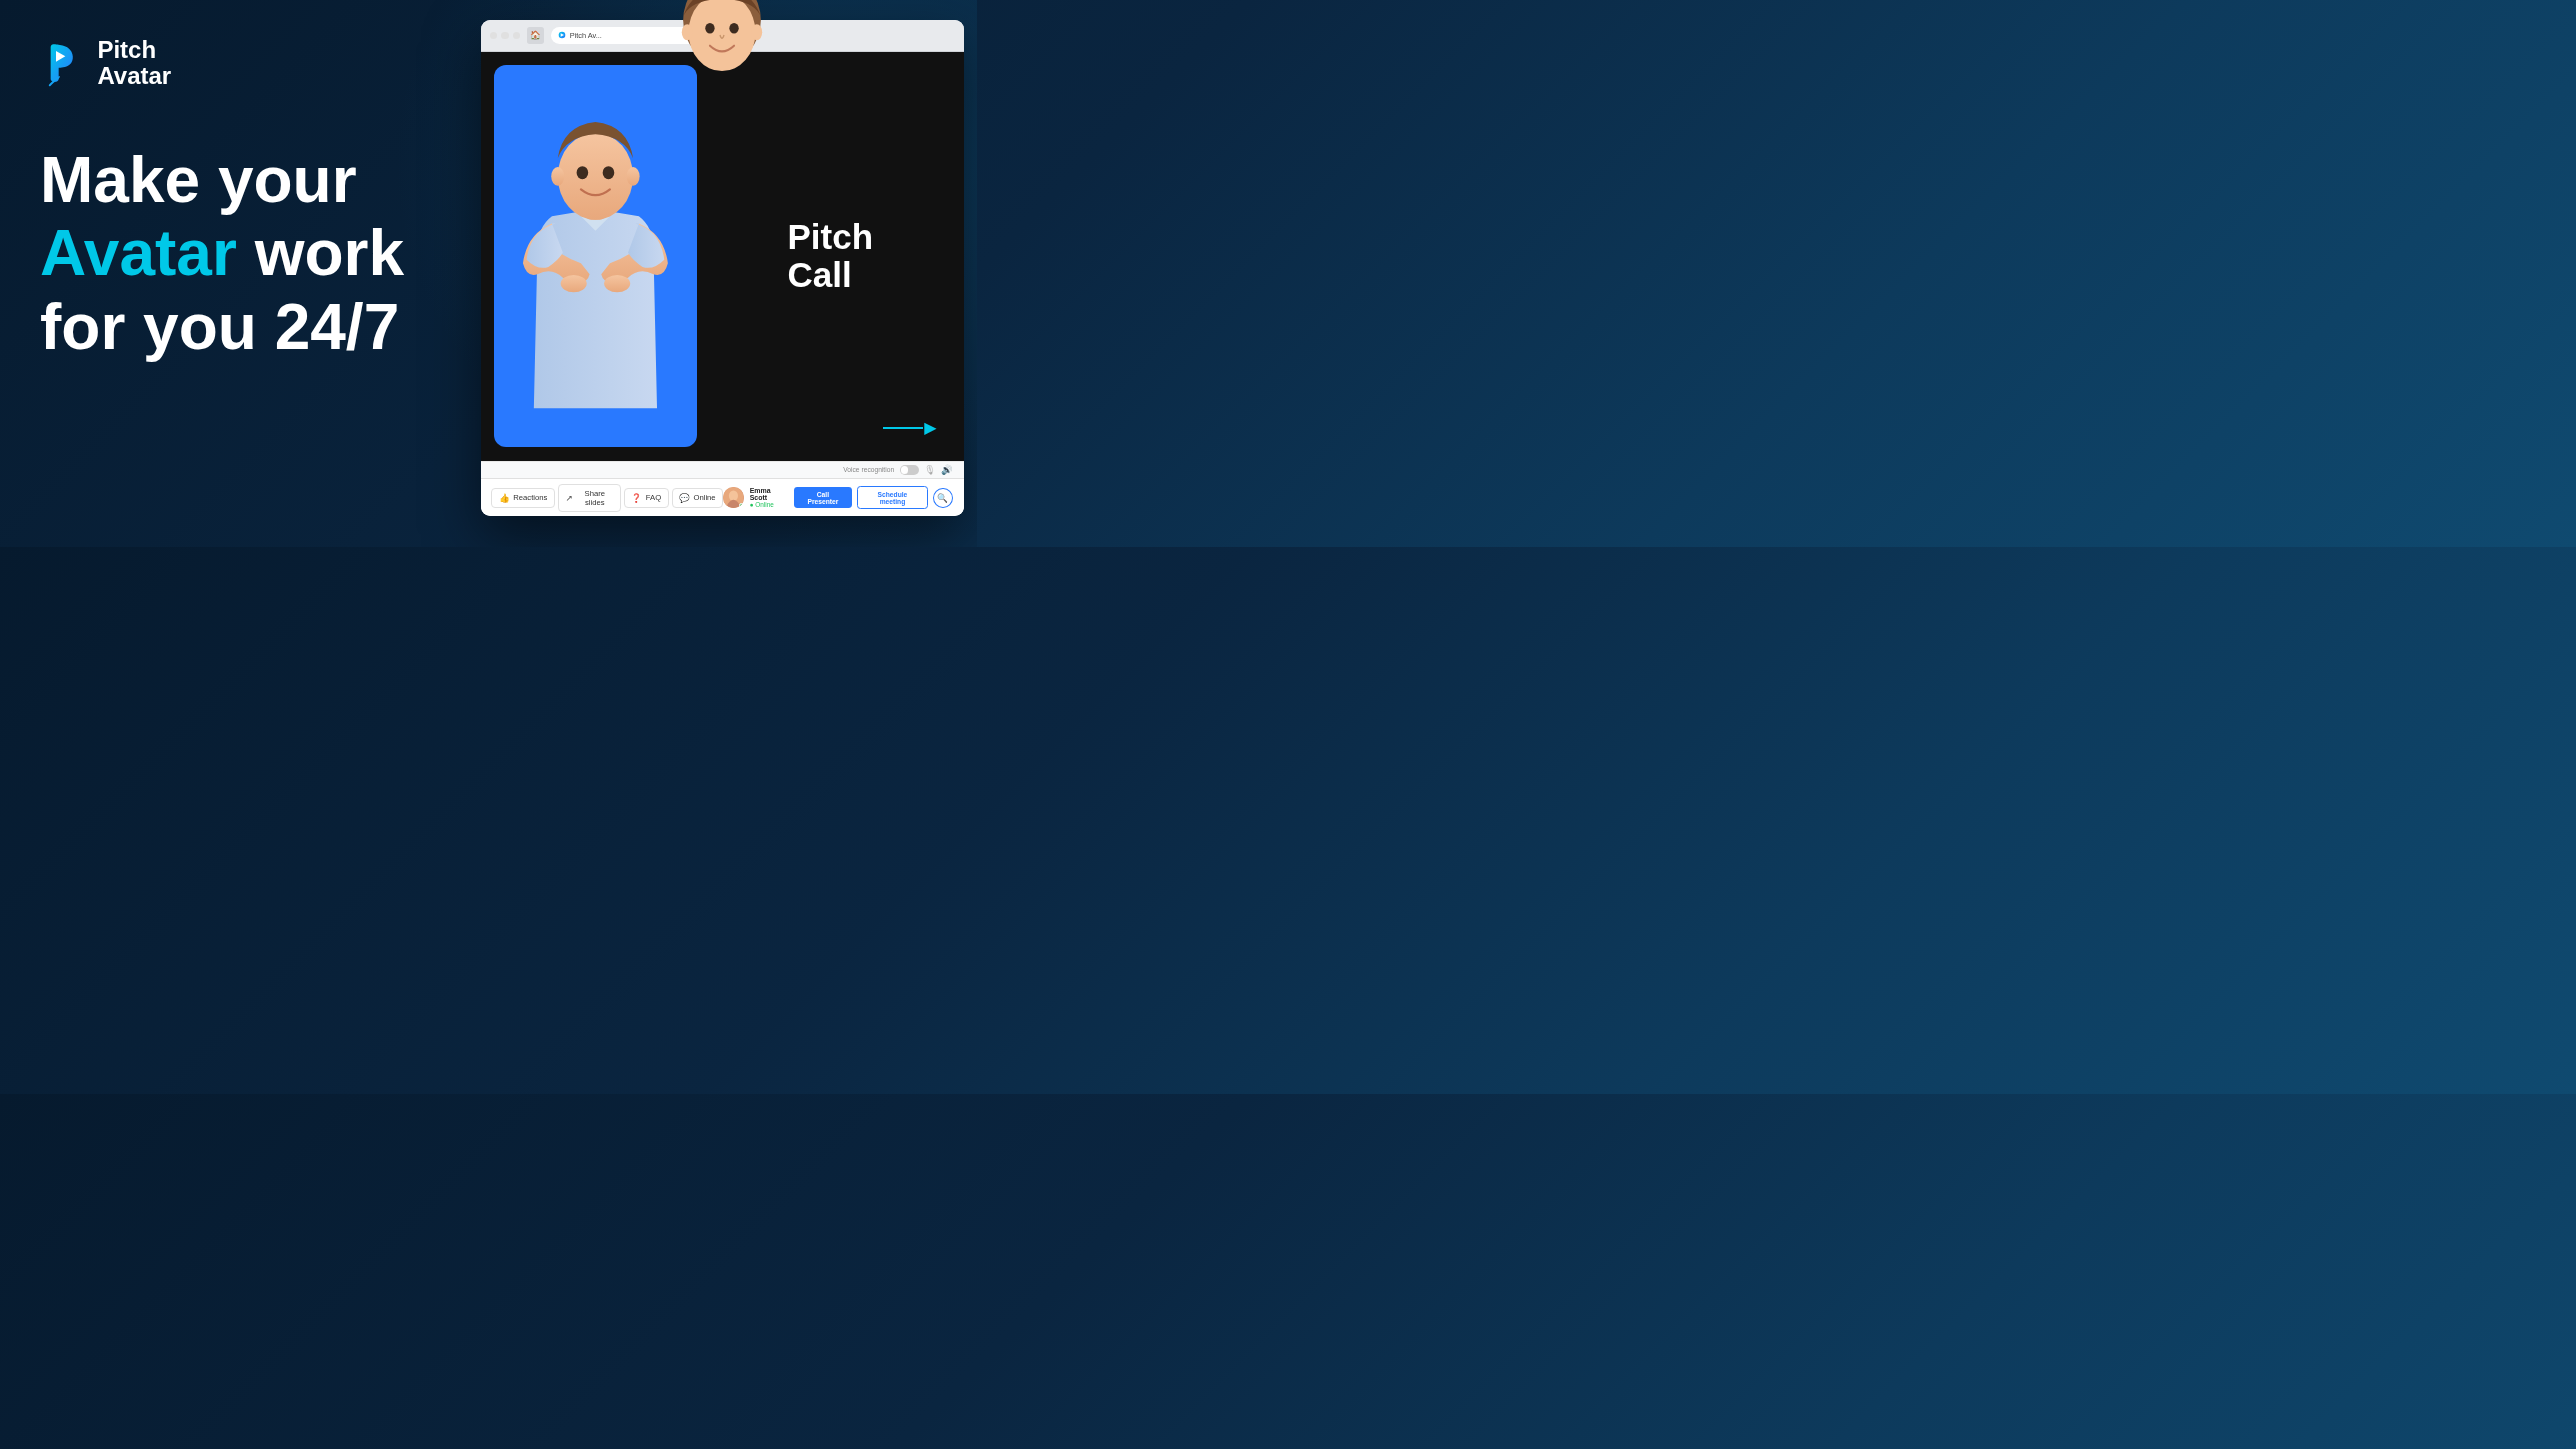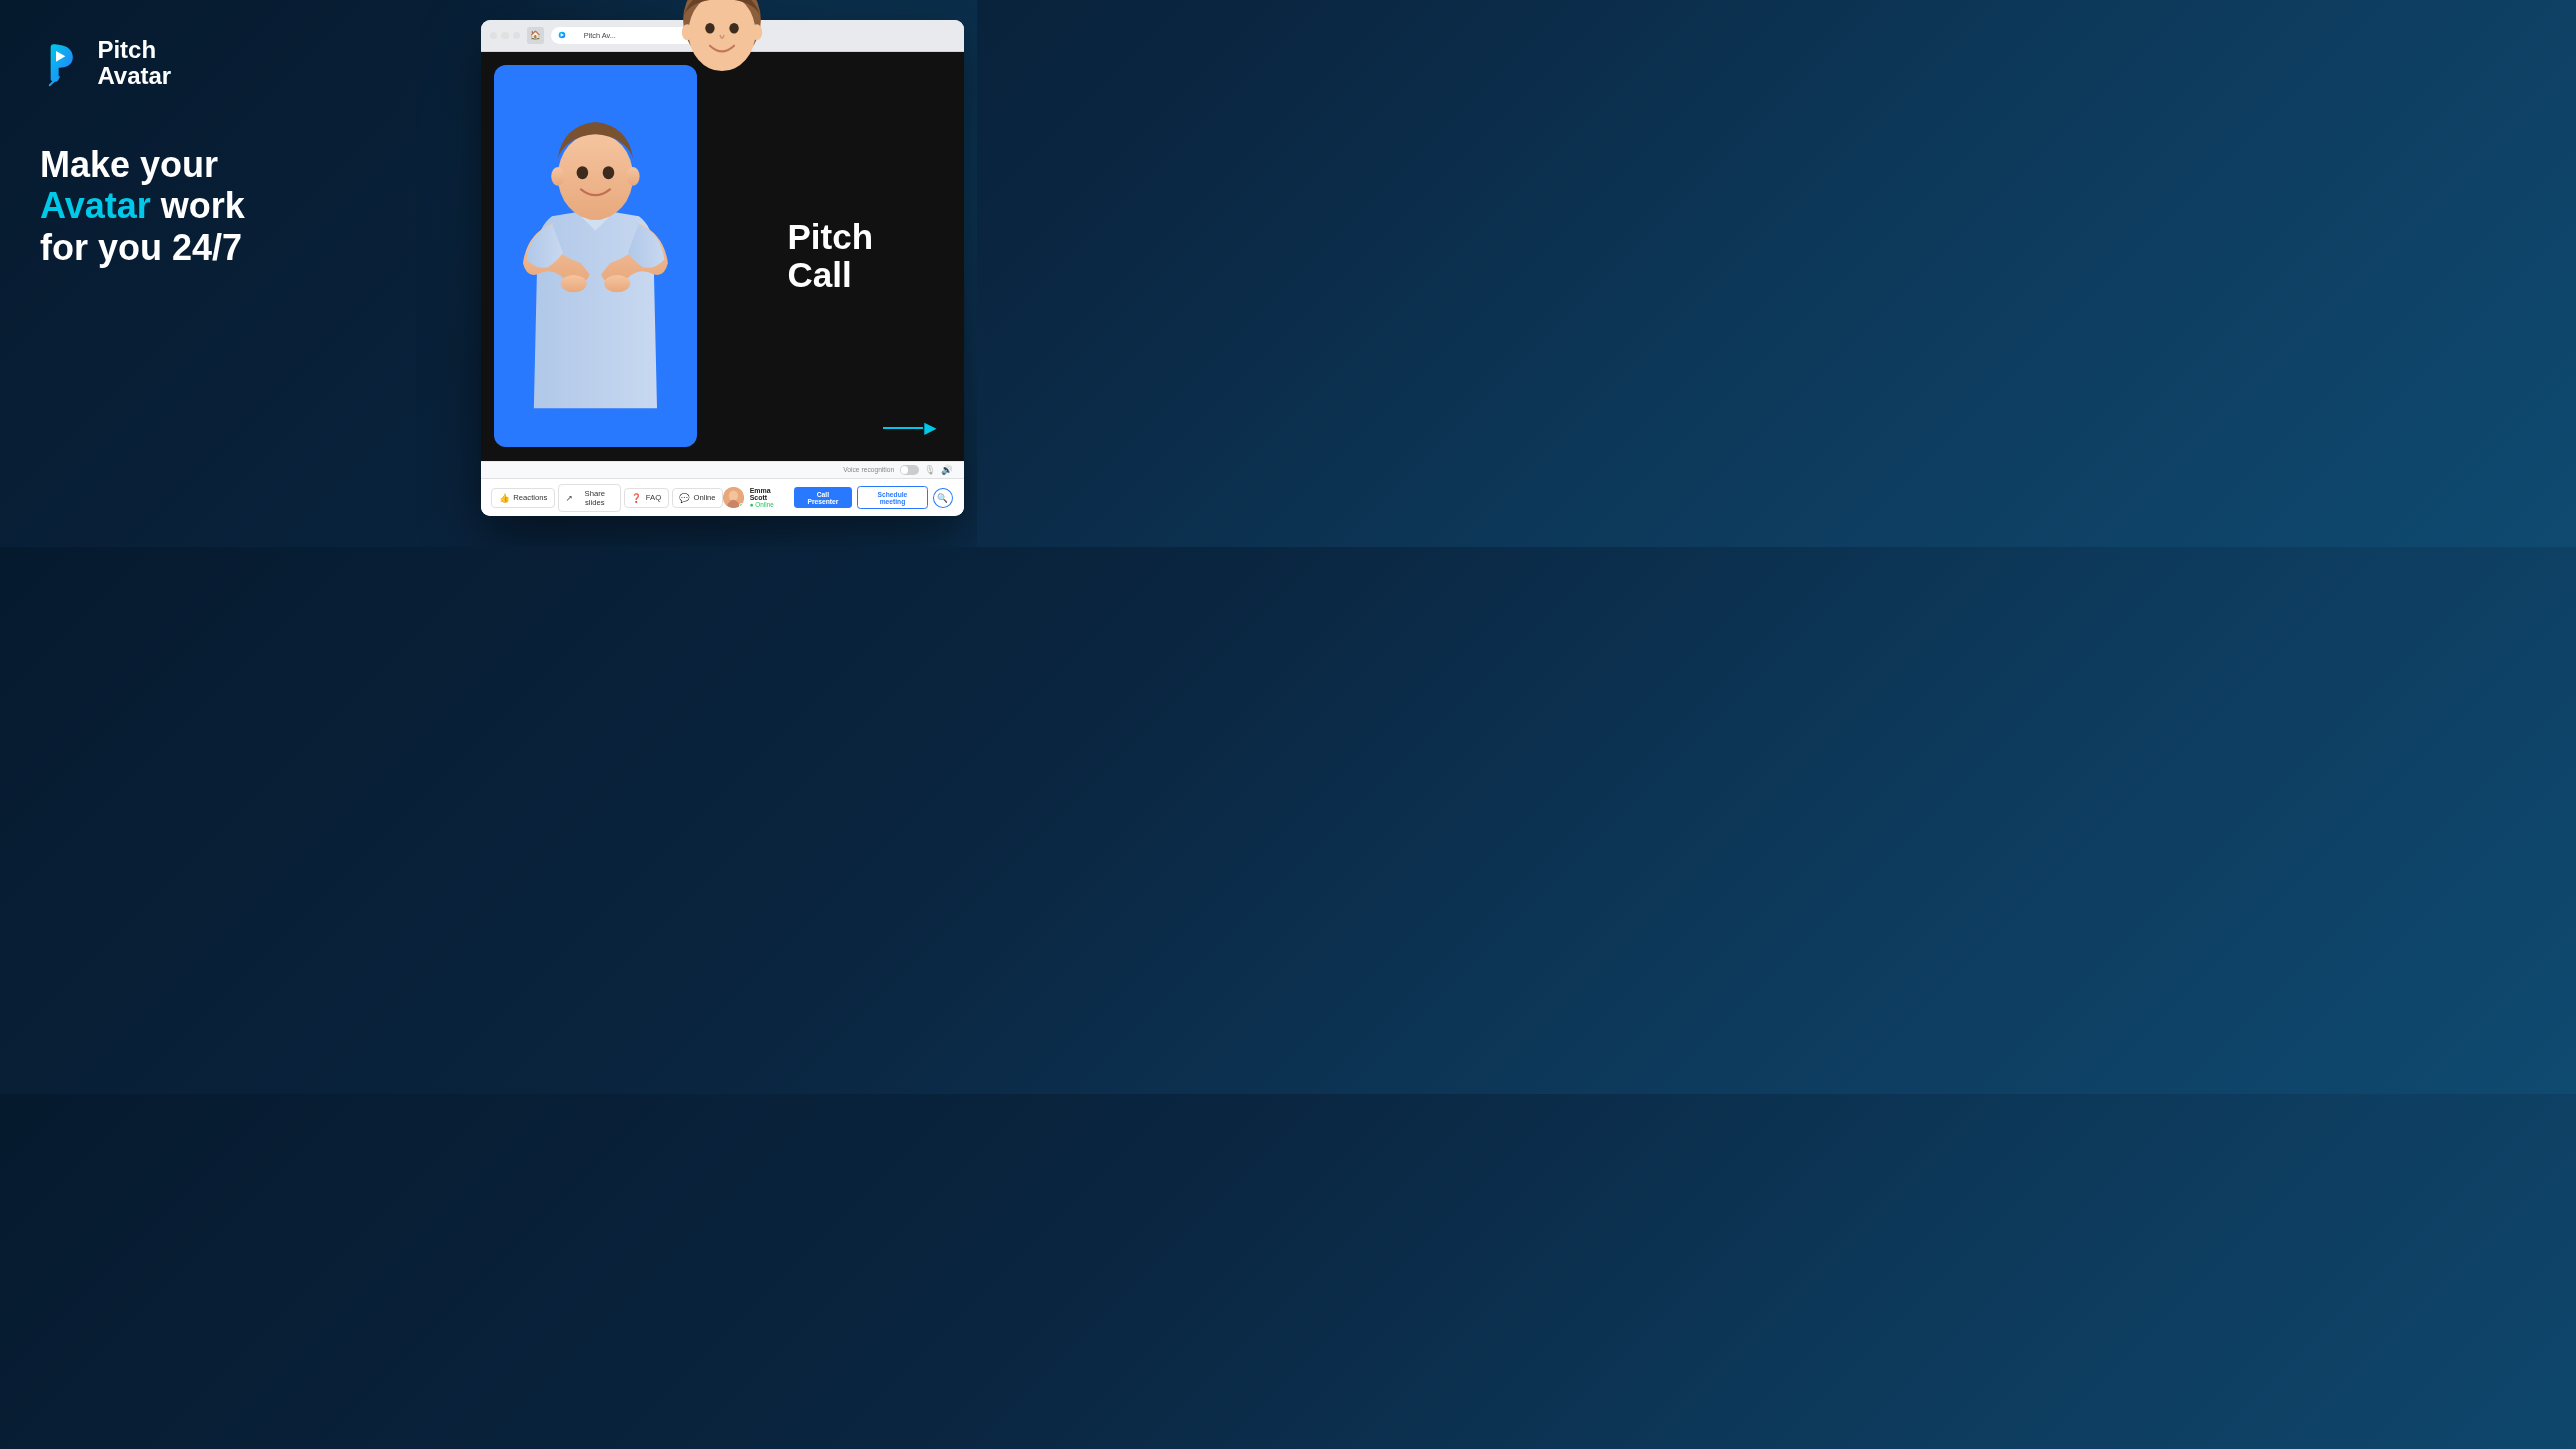--- a/index.html
+++ b/index.html
@@ -59,21 +59,21 @@
 
     .logo-name {
       font-size: 24px;
       font-weight: 700;
       color: #ffffff;
       line-height: 1.1;
     }
 
     
     .headline {
-      font-size: 36px;
+      font-size: 64px;
       font-weight: 800;
       color: #ffffff;
       line-height: 1.15;
     }
 
     .headline .highlight {
       color: #00c8e8;
     }
 
     
@@ -134,21 +134,21 @@
     }
 
     .browser-address-bar {
       flex: 1;
       background: #ffffff;
       border-radius: 13.4px;
       height: 17.4px;
       display: flex;
       align-items: center;
       padding: 0 6.7px;
-      gap: 18px;
+      gap: 4px;
       font-size: 7.4px;
       color: #555;
       max-width: 188px;
     }
 
     
     .browser-content {
       flex: 1;
       background: #1a1a1a;
       position: relative;

